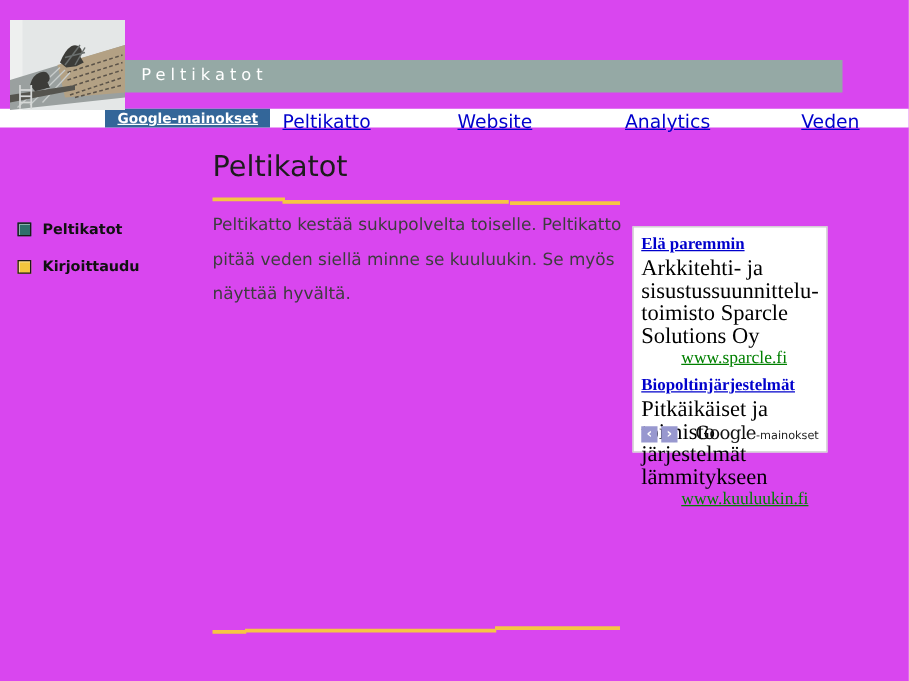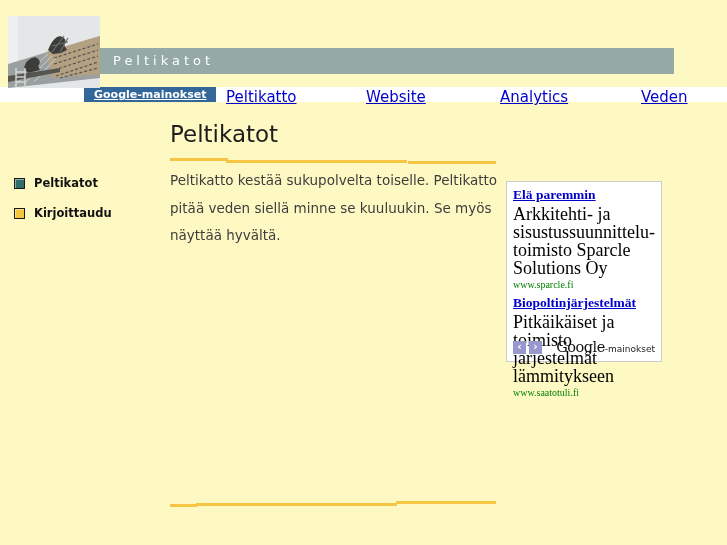--- a/index.html
+++ b/index.html
@@ -1,18 +1,18 @@
 <!DOCTYPE html>
 <html><head>
 <meta charset="utf-8">
 <style>
   * { margin:0; padding:0; box-sizing:border-box; }
   html,body { width:727px; height:545px; }
   body { font-family:"DejaVu Sans","Liberation Sans",sans-serif; }
-  .page { position:relative; width:727px; height:545px; background:#fef9c3; overflow:hidden; }
+  .page { position:relative; width:727px; height:545px; background:#d946ef; overflow:hidden; }
 
   
   .photo { position:absolute; left:8px; top:16px; width:92px; height:72px; z-index:2; display:block; }
   .banner { position:absolute; left:100px; top:48px; width:574px; height:26px;
             line-height:26px; padding-left:13px; color:#ffffff; font-size:13px;
             letter-spacing:4px; z-index:1; }
 
   
   .navbar { position:absolute; left:0; top:87px; width:727px; height:15px; background:#ffffff; z-index:1; }
   .nav-link { position:absolute; top:1px; font-size:15px; color:#0000cc; text-decoration:underline; cursor:pointer; white-space:nowrap; }
@@ -32,21 +32,21 @@
   .rule span { position:absolute; height:3px; }
   .para { position:absolute; left:170px; top:167px; width:350px; font-size:13.5px; color:#3d3d3d; }
   .para div { line-height:27.5px; }
 
   
   .adbox { position:absolute; left:506px; top:181px; width:156px; height:181px;
            background:#ffffff; border:1px solid #cccccc; padding:5px 6px;
            font-family:"Liberation Serif","DejaVu Serif",serif; }
   .ad-title { font-size:13.5px; font-weight:bold; color:#0000cc; text-decoration:underline; cursor:pointer; }
   .ad-desc { font-size:18px; color:#000000; line-height:18px; margin-top:2px; }
-  .ad-url { font-size:10px; color:#008000; margin-top:2px; }
+  .ad-url { font-size:14px; color:#008000; text-decoration:underline; margin-top:2px;margin-left:32px; }
   .ad2 { margin-top:5px; }
   .ad-footer { position:absolute; left:6px; right:6px; bottom:5px; display:flex;
                justify-content:space-between; align-items:center; }
   .pager { display:flex; }
   .pager .pg { width:13px; height:13px; margin-right:3px; color:#ffffff; font-size:11px;
                font-weight:bold; text-align:center; line-height:12px; cursor:pointer;
                font-family:"DejaVu Sans",sans-serif; }
   .brand { cursor:pointer; white-space:nowrap; }
   .brand .g { font-family:"DejaVu Serif","Liberation Serif",serif; font-size:14.5px; color:#111111; letter-spacing:-0.5px; }
   .brand .m { font-family:"DejaVu Sans",sans-serif; font-size:9px; color:#222222; }
@@ -133,21 +133,21 @@
 
   <div class="adbox">
     <div>
       <div class="ad-title">Elä paremmin</div>
       <div class="ad-desc">Arkkitehti- ja sisustussuunnittelu- toimisto Sparcle Solutions Oy</div>
       <div class="ad-url">www.sparcle.fi</div>
     </div>
     <div class="ad2">
       <div class="ad-title">Biopoltinjärjestelmät</div>
       <div class="ad-desc">Pitkäikäiset ja toimisto järjestelmät lämmitykseen</div>
-      <div class="ad-url">www.saatotuli.fi</div>
+      <div class="ad-url">www.kuuluukin.fi</div>
     </div>
     <div class="ad-footer">
       <span class="pager">
         <span class="pg" style="background: rgb(152, 152, 207);">‹</span>
         <span class="pg" style="background: rgb(152, 152, 207);">›</span>
       </span>
       <span class="brand">
         <span class="g">Google</span><span class="m">-mainokset</span>
       </span>
     </div>

